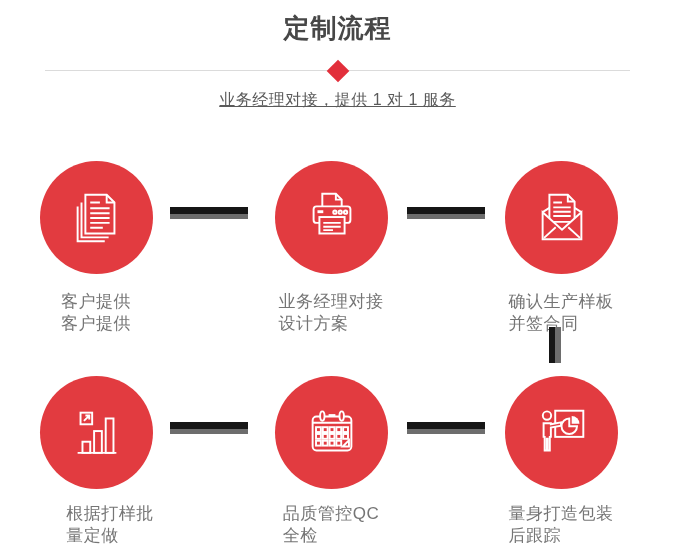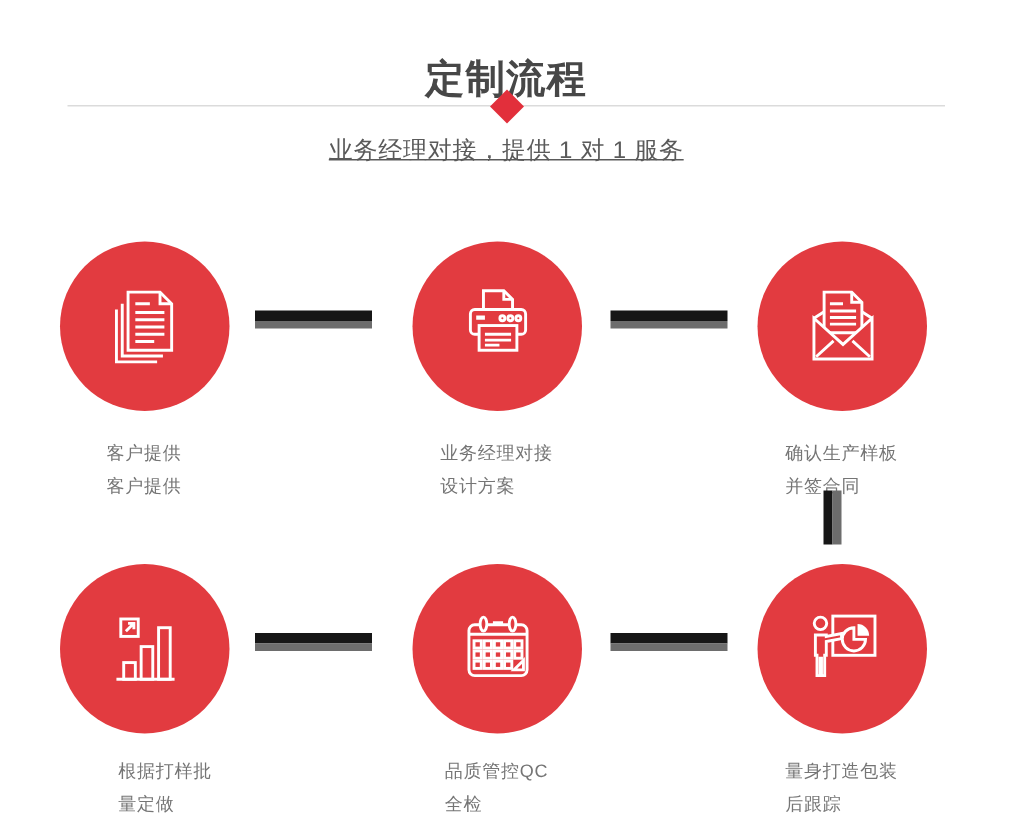--- a/index.html
+++ b/index.html
@@ -2,21 +2,21 @@
 <html><head>
 <meta charset="utf-8">
 <style>
   html,body{margin:0;padding:0;}
   body{
     width:675px;height:550px;position:relative;background:#ffffff;
     font-family:"Liberation Sans","DejaVu Sans",sans-serif;
     overflow:hidden;
   }
   .page-title{
-    position:absolute;top:35px;left:0;width:675px;text-align:center;
+    position:absolute;top:11px;left:0;width:675px;text-align:center;
     font-size:26px;font-weight:bold;color:#474747;letter-spacing:1px;
   }
   .divider-line{
     position:absolute;top:70px;left:45px;width:585px;height:1px;background:#dbdbdb;
   }
   .diamond{
     position:absolute;top:63px;left:330px;width:16px;height:16px;
     background:#E22F3B;transform:rotate(45deg);
   }
   .subtitle{
@@ -25,21 +25,21 @@
   }
   .circle{
     position:absolute;width:113px;height:113px;border-radius:50%;
     background:#E23B40;display:flex;align-items:center;justify-content:center;
   }
   .circle svg{width:62px;height:62px;}
   .step-label{
     position:absolute;width:180px;display:flex;justify-content:center;
   }
   .step-label .lines{
-    text-align:left;font-size:12px;color:#757575;line-height:22px;
+    text-align:left;font-size:17px;color:#757575;line-height:22px;
     letter-spacing:0.5px;white-space:nowrap;
   }
   .hbar{position:absolute;width:78px;height:12px;}
   .hbar .dark{height:7px;background:#161616;}
   .hbar .gray{height:5px;background:#6d6d6d;}
   .vbar{position:absolute;width:12px;height:36px;display:flex;}
   .vbar .dark{width:6px;height:100%;background:#161616;}
   .vbar .gray{width:6px;height:100%;background:#6d6d6d;}
 </style>
 </head>

